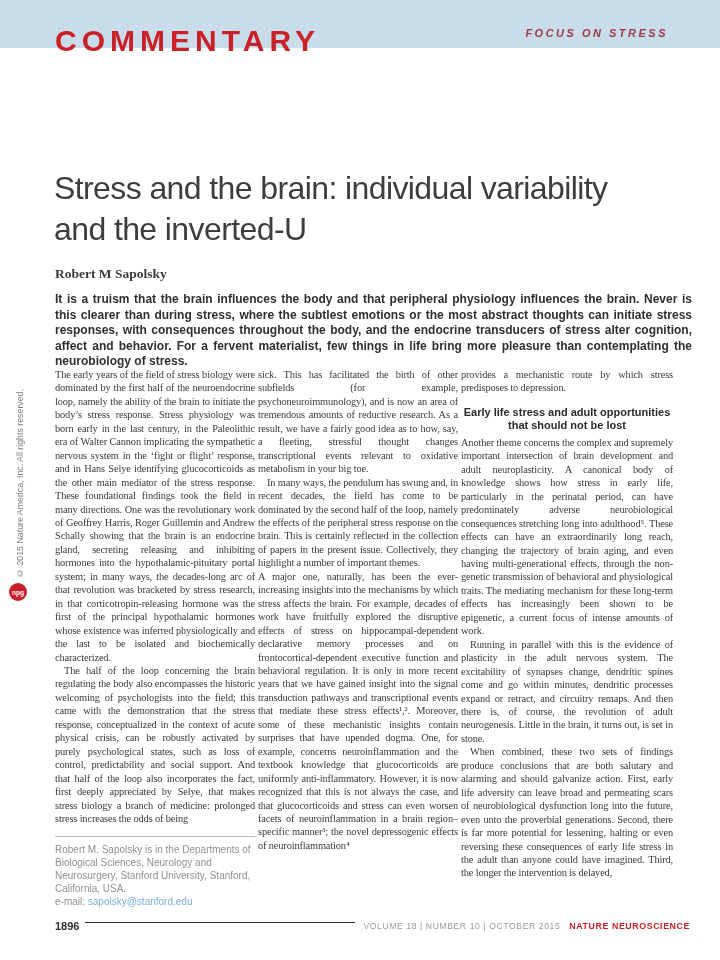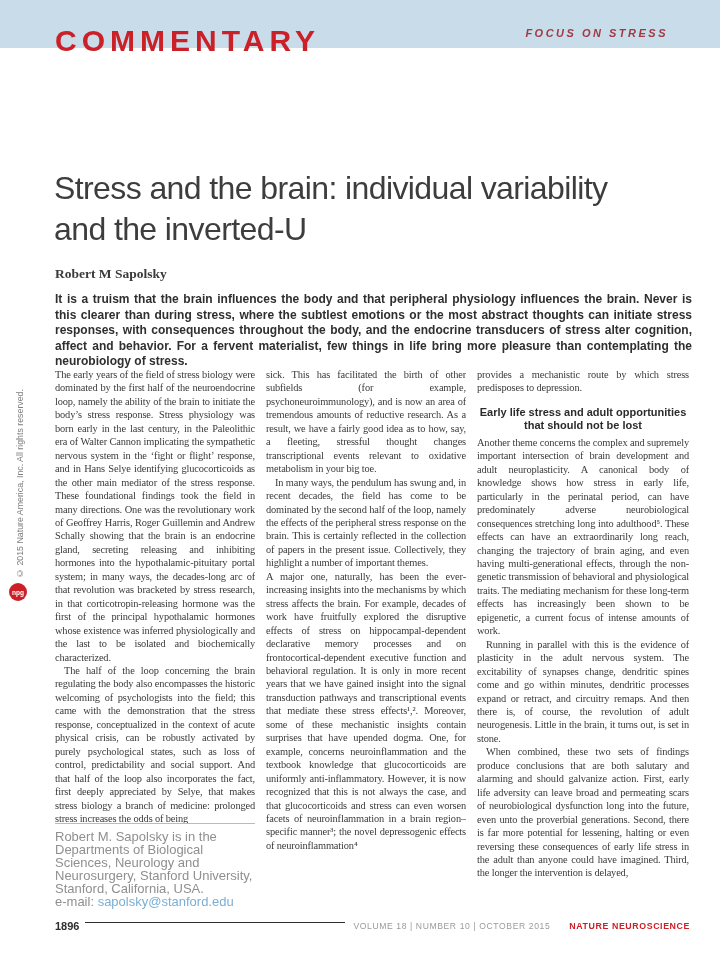--- a/index.html
+++ b/index.html
@@ -76,21 +76,21 @@
     text-align: justify;
   }
 
   
   .body-grid {
     position: absolute;
     left: 55px; top: 368px;
     width: 635px; height: 542px;
     display: grid;
     grid-template-columns: 200px 200px 212px;
-    column-gap: 11px;
+    column-gap: 3px;
   }
   .col {
     position: relative;
     height: 542px;
     overflow: hidden;
     font-size: 10.4px;
     line-height: 13.45px;
     color: #3a3a3a;
     text-align: justify;
     letter-spacing: -0.15px;
@@ -110,21 +110,21 @@
 
   
   .affiliation {
     position: absolute;
     left: 0; bottom: 2px;
     width: 200px;
     background: #ffffff;
     border-top: 1px solid #bbbbbb;
     padding-top: 6px;
     font-family: "Liberation Sans", sans-serif;
-    font-size: 13px;
+    font-size: 10px;
     line-height: 13px;
     letter-spacing: 0;
     color: #8f8f8f;
     text-align: left;
   }
   .email-link { color: #7bafd4; text-decoration: none; }
 
   
   .copyright-vert {
     position: absolute;
@@ -173,21 +173,21 @@
     border-top: 1.6px solid #2e2e2e;
     margin-top: 2px;
     margin-right: 8px;
   }
   .issue-info {
     font-family: "Liberation Sans", sans-serif;
     font-size: 8.6px;
     letter-spacing: 0.6px;
     color: #9a9a9a;
     line-height: 12px;
-    margin-right: 19px;
+    margin-right: 9px;
   }
   .journal-name {
     font-family: "Liberation Sans", sans-serif;
     font-weight: bold;
     font-size: 8.8px;
     letter-spacing: 0.6px;
     color: #cb2027;
     line-height: 12px;
   }
 </style>

